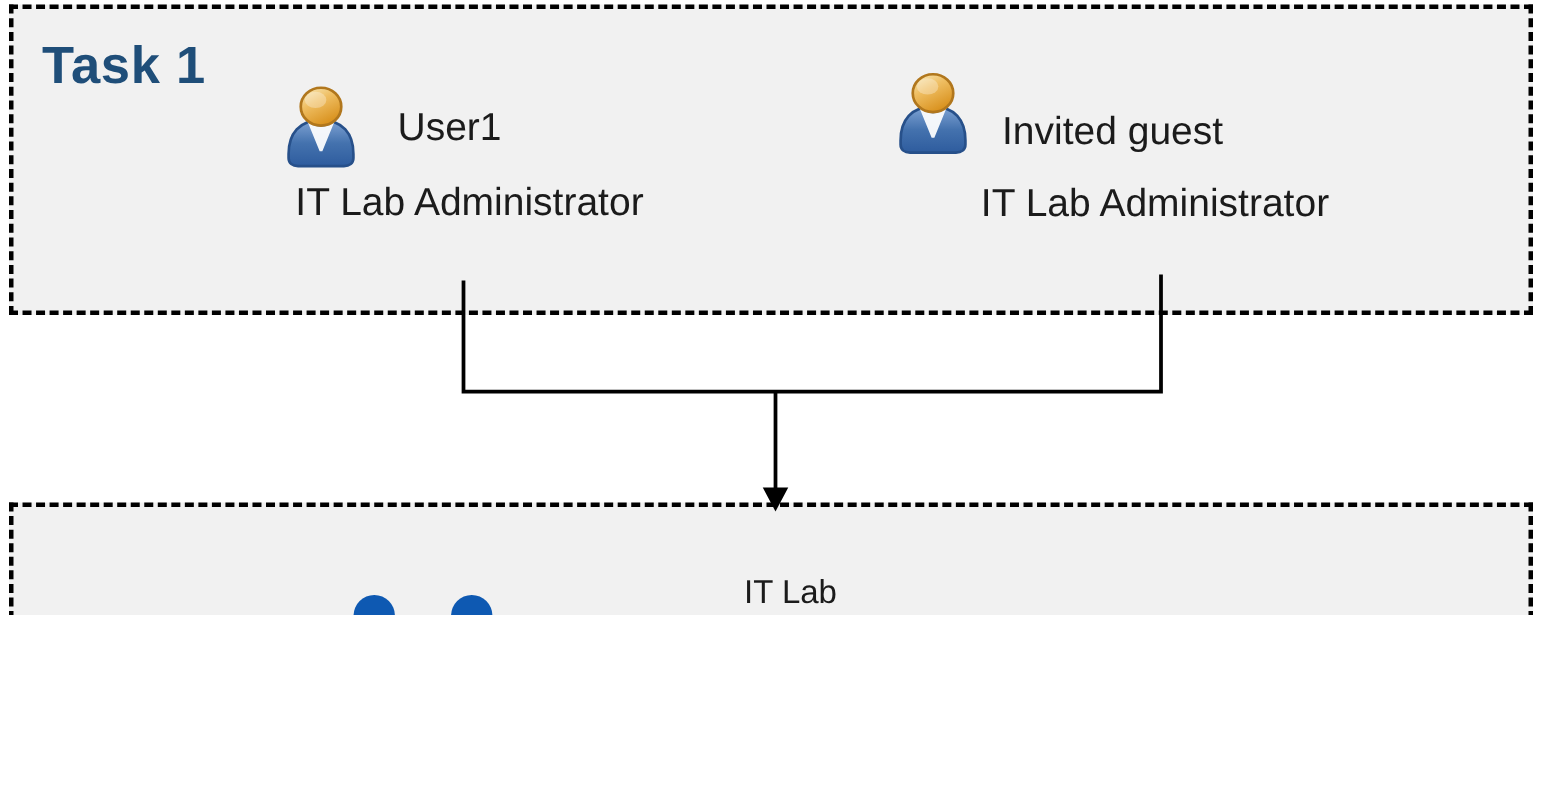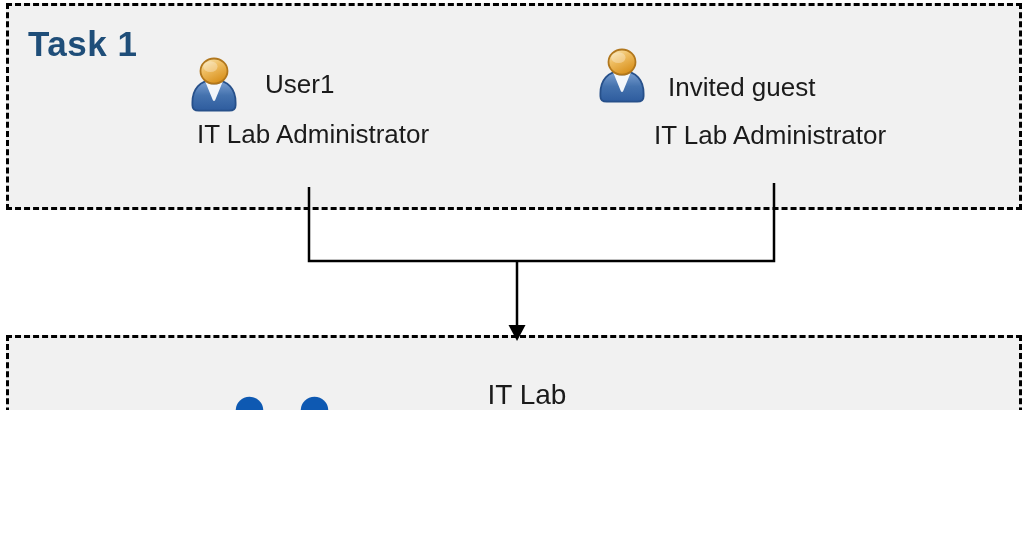--- a/index.html
+++ b/index.html
@@ -29,21 +29,21 @@
     position:absolute; font-size:26px; line-height:48px; white-space:nowrap;
   }
   #member-name-1 { left:256px; top:54px; }
   #member-role-1 { left:304px; top:104px; transform:translateX(-50%); }
   #member-name-2 { left:659px; top:57px; }
   #member-role-2 { left:761px; top:105px; transform:translateX(-50%); }
 
   .group-icon { position:absolute; left:208px; top:56px; }
   .group-name {
     position:absolute; left:518px; top:34px; transform:translateX(-50%);
-    font-size:28px; line-height:46px; white-space:nowrap;
+    font-size:22px; line-height:46px; white-space:nowrap;
   }
 
   .connector {
     position:absolute; left:0; top:0; z-index:5; pointer-events:none;
   }
 </style>
 </head>
 <body>
 
 <svg width="0" height="0" style="position:absolute">

